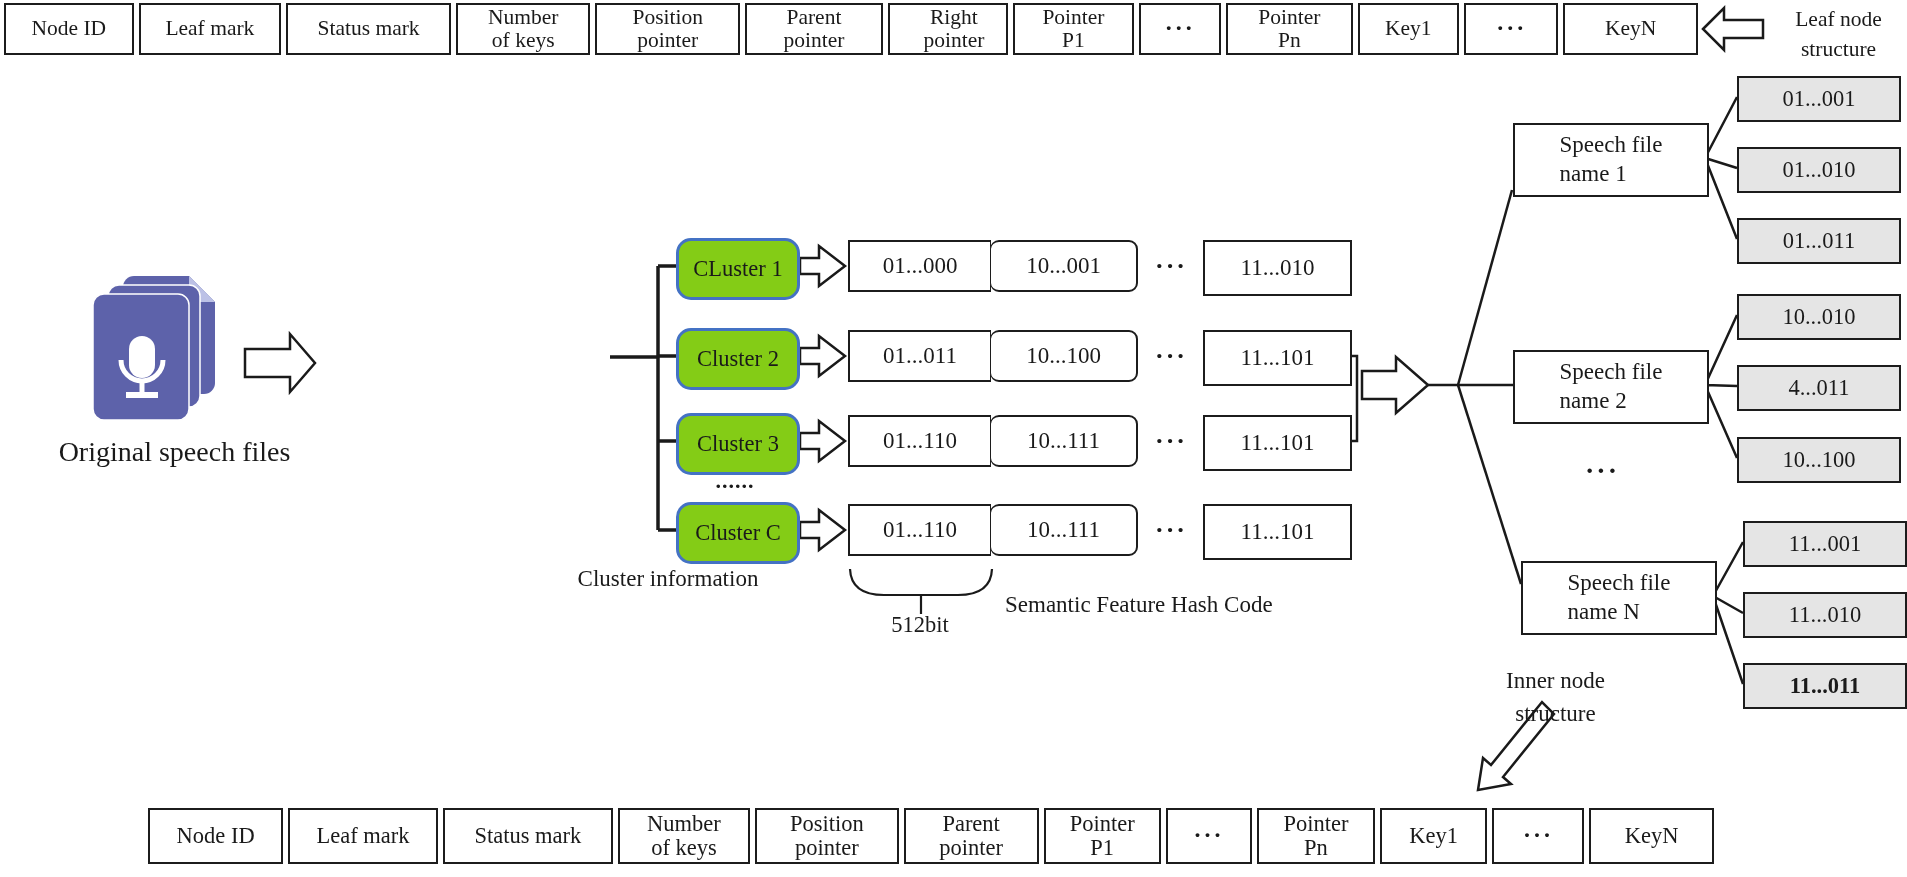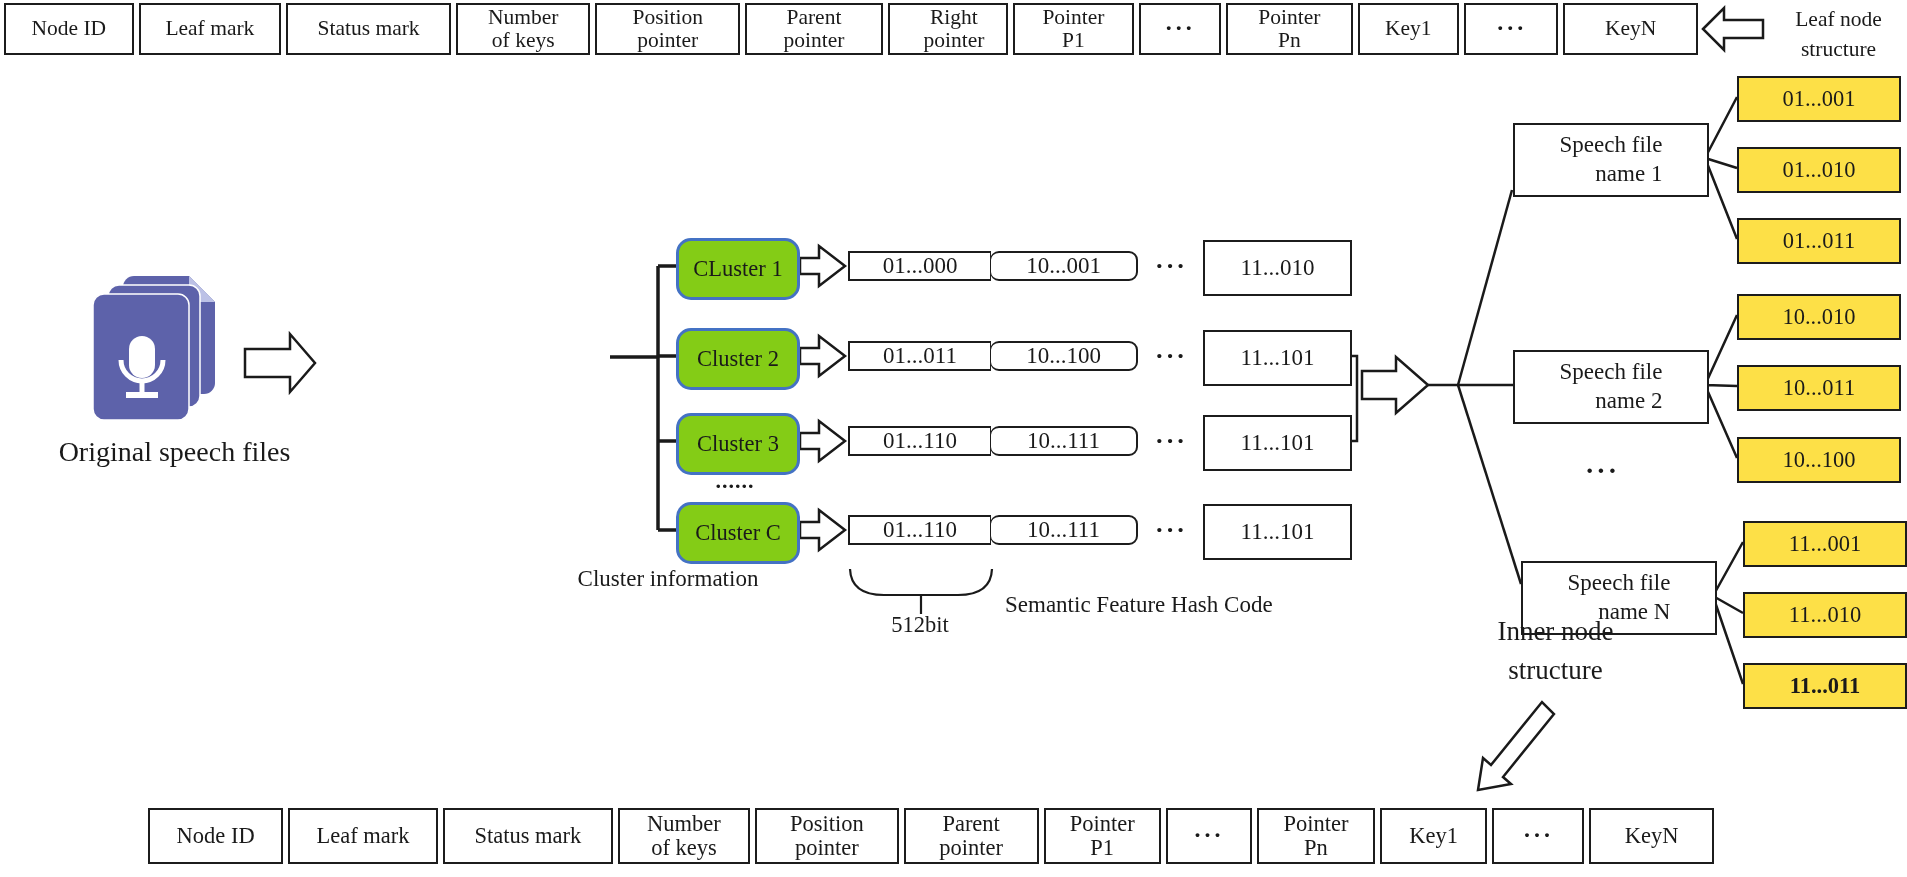--- a/index.html
+++ b/index.html
@@ -12,32 +12,32 @@
   .tbl .cell{border:2.5px solid #1c1c1c;display:flex;align-items:center;justify-content:center;
              text-align:center;white-space:pre-line;line-height:1.08;background:#fff;font-size:21.5px;}
   .tbl .dotcell{font-weight:bold;font-size:24px;letter-spacing:2px;}
   
   .bluebox{border:3px solid #4472C4;border-radius:15px;background:#84cc16;display:flex;
            align-items:center;justify-content:center;text-align:center;}
   .modelbox{border-width:3.5px;border-radius:24px;font-size:23.5px;line-height:1.32;}
   .clusterbox{width:118px;height:56px;font-size:22.5px;}
   
   .hash-row{position:absolute;height:52px;}
-  .hash-pair{position:absolute;left:0;top:0;display:flex;height:52px;align-items:center;}
+  .hash-pair{position:absolute;left:0;top:0;display:flex;height:52px;}
   .hash-cell{border:2.5px solid #1c1c1c;background:#fff;display:flex;align-items:center;
              justify-content:center;font-size:23px;}
   .hash-c0{width:140px;border-right-width:1.5px;}
   .hash-c1{width:145px;border-left-width:1.5px;margin-left:-1px;border-radius:9px;}
   .hash-dots{position:absolute;left:297px;top:0;width:52px;height:52px;display:flex;align-items:center;
              justify-content:center;font-weight:bold;font-size:26px;letter-spacing:2px;}
   .hash-c2{position:absolute;left:355px;top:0;width:145px;height:52px;}
   
   .treenode{border:2.5px solid #1c1c1c;background:#fff;display:flex;align-items:center;justify-content:center;
-            text-align:right;white-space:pre-line;font-size:23px;line-height:1.25;width:192px;height:70px;}
-  .leafbox{border:2.5px solid #1c1c1c;background:#fde047;display:flex;align-items:center;justify-content:center;
+            text-align:left;white-space:pre-line;font-size:23px;line-height:1.25;width:192px;height:70px;}
+  .leafbox{border:2.5px solid #1c1c1c;background:#e5e5e5;display:flex;align-items:center;justify-content:center;
            font-size:22.5px;width:160px;height:42px;}
   .caption{white-space:pre-line;text-align:center;}
 </style>
 </head>
 <body>
 
 <div id="canvas">
 
   <svg class="overlay" width="1907" height="877" viewBox="0 0 1907 877">
     <g stroke="#1a1a1a" fill="none">
@@ -158,32 +158,32 @@
 
   <div class="abs treenode" style="left:1513px;top:123px;">Speech file
 name 1</div>
   <div class="abs leafbox" style="left:1737px;top:76px;">01...001</div>
   <div class="abs leafbox" style="left:1737px;top:147px;">01...010</div>
   <div class="abs leafbox" style="left:1737px;top:218px;">01...011</div>
 
   <div class="abs treenode" style="left:1513px;top:350px;">Speech file
 name 2</div>
   <div class="abs leafbox" style="left:1737px;top:294px;">10...010</div>
-  <div class="abs leafbox" style="left:1737px;top:365px;">10...011</div>
+  <div class="abs leafbox" style="left:1737px;top:365px;">4...011</div>
   <div class="abs leafbox" style="left:1737px;top:437px;">10...100</div>
 
   <div class="abs" style="left:1572px;top:455px;width:60px;font-size:28px;font-weight:bold;letter-spacing:2px;text-align:center;">···</div>
 
   <div class="abs treenode" style="left:1521px;top:561px;">Speech file
 name N</div>
   <div class="abs leafbox" style="left:1743px;top:521px;">11...001</div>
   <div class="abs leafbox" style="left:1743px;top:592px;">11...010</div>
   <div class="abs leafbox" style="left:1743px;top:663px;font-weight:bold;">11...011</div>
 
-  <div class="abs caption" style="left:1448px;top:612px;width:215px;font-size:27px;line-height:1.45;">Inner node
+  <div class="abs caption" style="left:1448px;top:664px;width:215px;font-size:23px;line-height:1.45;">Inner node
 structure</div>
 
   <div class="tbl" style="left:148px;top:808px;width:1566px;height:56px;">
     <div class="cell" style="flex:128;font-size:22.5px;">Node ID</div>
     <div class="cell" style="flex:142;font-size:22.5px;">Leaf mark</div>
     <div class="cell" style="flex:162;font-size:22.5px;">Status mark</div>
     <div class="cell" style="flex:125;font-size:22.5px;">Number
 of keys</div>
     <div class="cell" style="flex:136;font-size:22.5px;">Position
 pointer</div>

